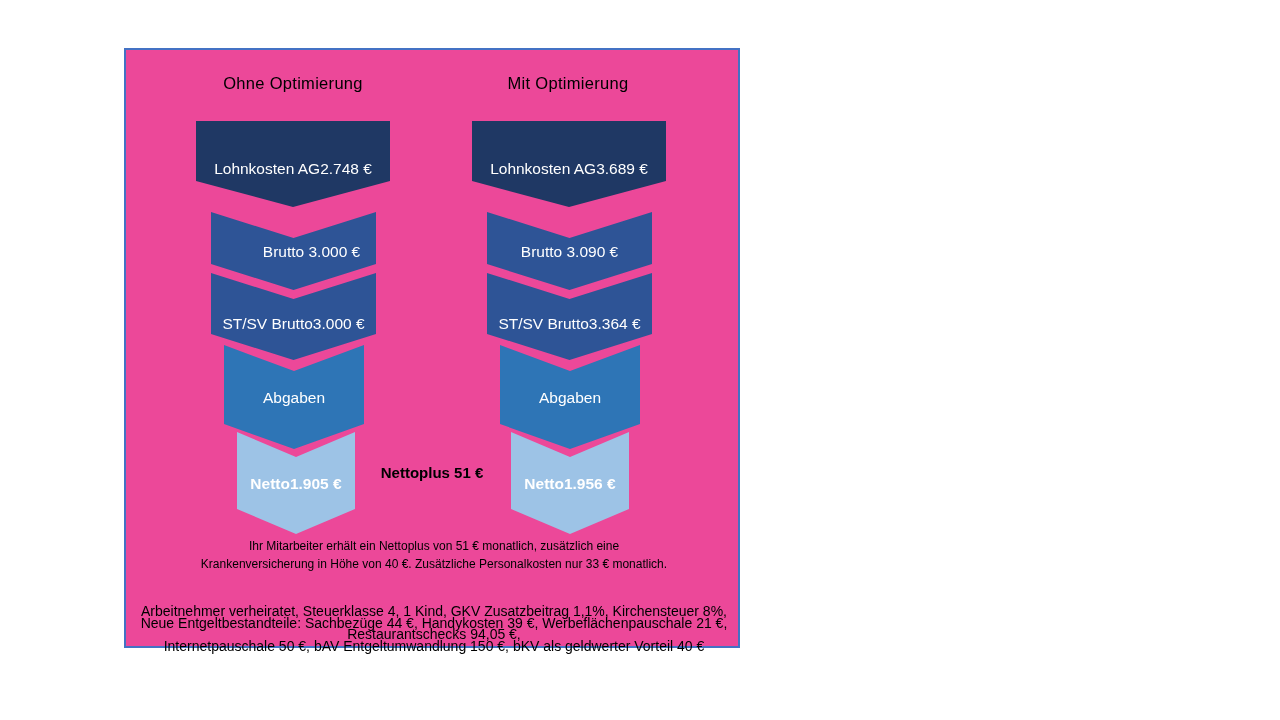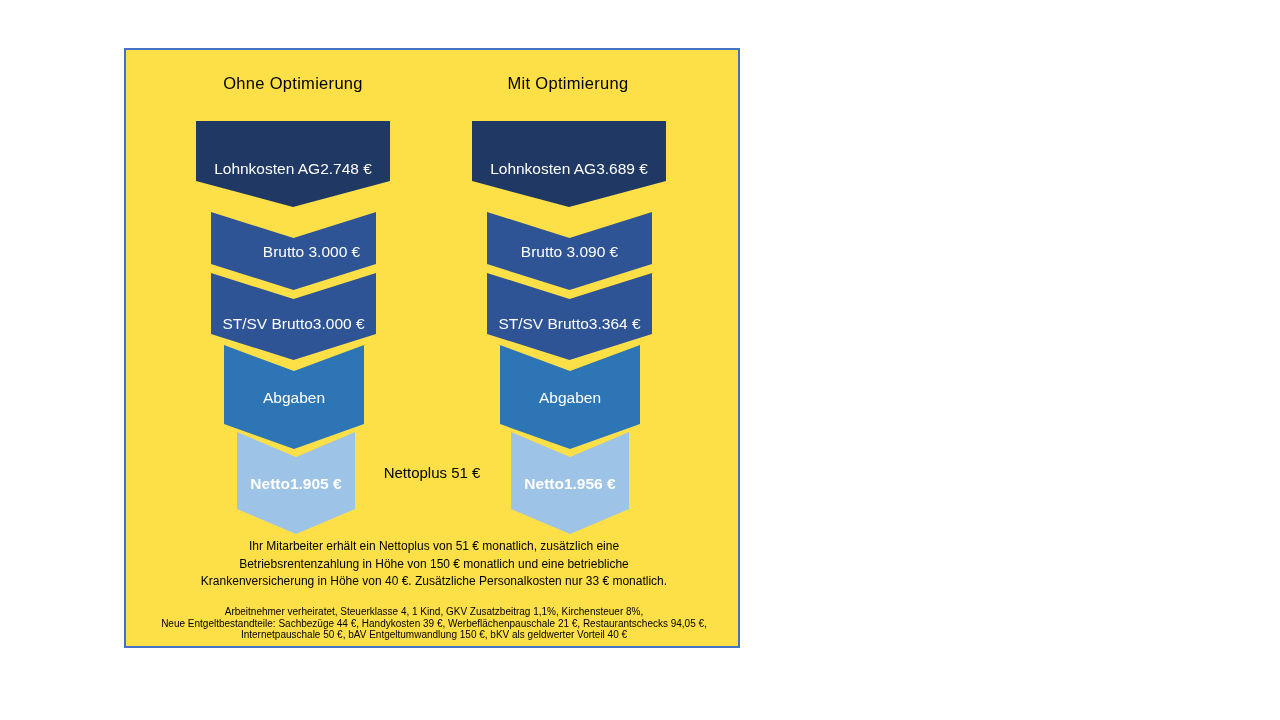--- a/index.html
+++ b/index.html
@@ -2,21 +2,21 @@
 <html><head>
 <meta charset="utf-8">
 <style>
   html,body{margin:0;padding:0;}
   body{
     width:1280px;height:720px;background:#ffffff;position:relative;overflow:hidden;
     font-family:"Liberation Sans","DejaVu Sans",sans-serif;color:#000;
   }
   .frame{
     position:absolute;left:124px;top:48px;width:616px;height:600px;
-    border:2px solid #4472C4;box-sizing:border-box;background:#fde047;
+    border:2px solid #4472C4;box-sizing:border-box;background:#ec4899;
   }
   .col-title{
     position:absolute;top:24px;width:210px;text-align:center;
     font-size:16.5px;letter-spacing:.3px;color:#000;white-space:nowrap;
   }
   .col-title.left{left:62px;}
   .col-title.right{left:337px;}
   .chev{
     position:absolute;display:flex;flex-direction:row;align-items:center;justify-content:center;
     color:#fff;font-size:15.5px;line-height:19px;text-align:center;box-sizing:border-box;
@@ -35,29 +35,29 @@
   .L.s4{left:98px; top:295px; width:140px;height:104px;}
   .L.s5{left:111px;top:382px; width:118px;height:102px;font-weight:bold;}
   
   .R.s1{left:346px;top:71px;  width:194px;height:86px; padding-top:8px;}
   .R.s2{left:361px;top:162px; width:165px;height:78px;align-items:center;}
   .R.s3{left:361px;top:223px; width:165px;height:87px; padding-top:14px;}
   .R.s4{left:374px;top:295px; width:140px;height:104px;}
   .R.s5{left:385px;top:382px; width:118px;height:102px;font-weight:bold;}
   .nettoplus{
     position:absolute;left:245px;top:414px;width:122px;text-align:center;
-    font-size:15px;font-weight:normal;color:#000;white-space:nowrap;
+    font-size:15px;font-weight:bold;color:#000;white-space:nowrap;
   }
   .summary{
     position:absolute;left:10px;top:488px;width:596px;text-align:center;
     font-size:12px;line-height:17.5px;color:#000;
   }
   .footnote{
     position:absolute;left:10px;top:556px;width:596px;text-align:center;
-    font-size:10px;line-height:11.5px;color:#000;
+    font-size:14px;line-height:11.5px;color:#000;
   }
 </style>
 </head>
 <body>
 
 <div class="frame" style="border-color: rgb(68, 114, 196);">
 
   <div class="col-title left">Ohne Optimierung</div>
   <div class="col-title right">Mit Optimierung</div>
 
@@ -96,21 +96,20 @@
   </div>
   <div class="chev g5 R s5" style="background: rgb(157, 195, 230);">
     <span class="ln">Netto</span>
     <span class="ln">1.956 €</span>
   </div>
 
   <div class="nettoplus">Nettoplus 51 €</div>
 
   <div class="summary">
     <div>Ihr Mitarbeiter erhält ein Nettoplus von 51 € monatlich, zusätzlich eine</div>
-    <div>Betriebsrentenzahlung in Höhe von 150 € monatlich und eine betriebliche</div>
     <div>Krankenversicherung in Höhe von 40 €. Zusätzliche Personalkosten nur 33 € monatlich.</div>
   </div>
 
   <div class="footnote">
     <div>Arbeitnehmer verheiratet, Steuerklasse 4, 1 Kind, GKV Zusatzbeitrag 1,1%, Kirchensteuer 8%,</div>
     <div>Neue Entgeltbestandteile: Sachbezüge 44 €, Handykosten 39 €, Werbeflächenpauschale 21 €, Restaurantschecks 94,05 €,</div>
     <div>Internetpauschale 50 €, bAV Entgeltumwandlung 150 €, bKV als geldwerter Vorteil 40 €</div>
   </div>
 
 </div>

